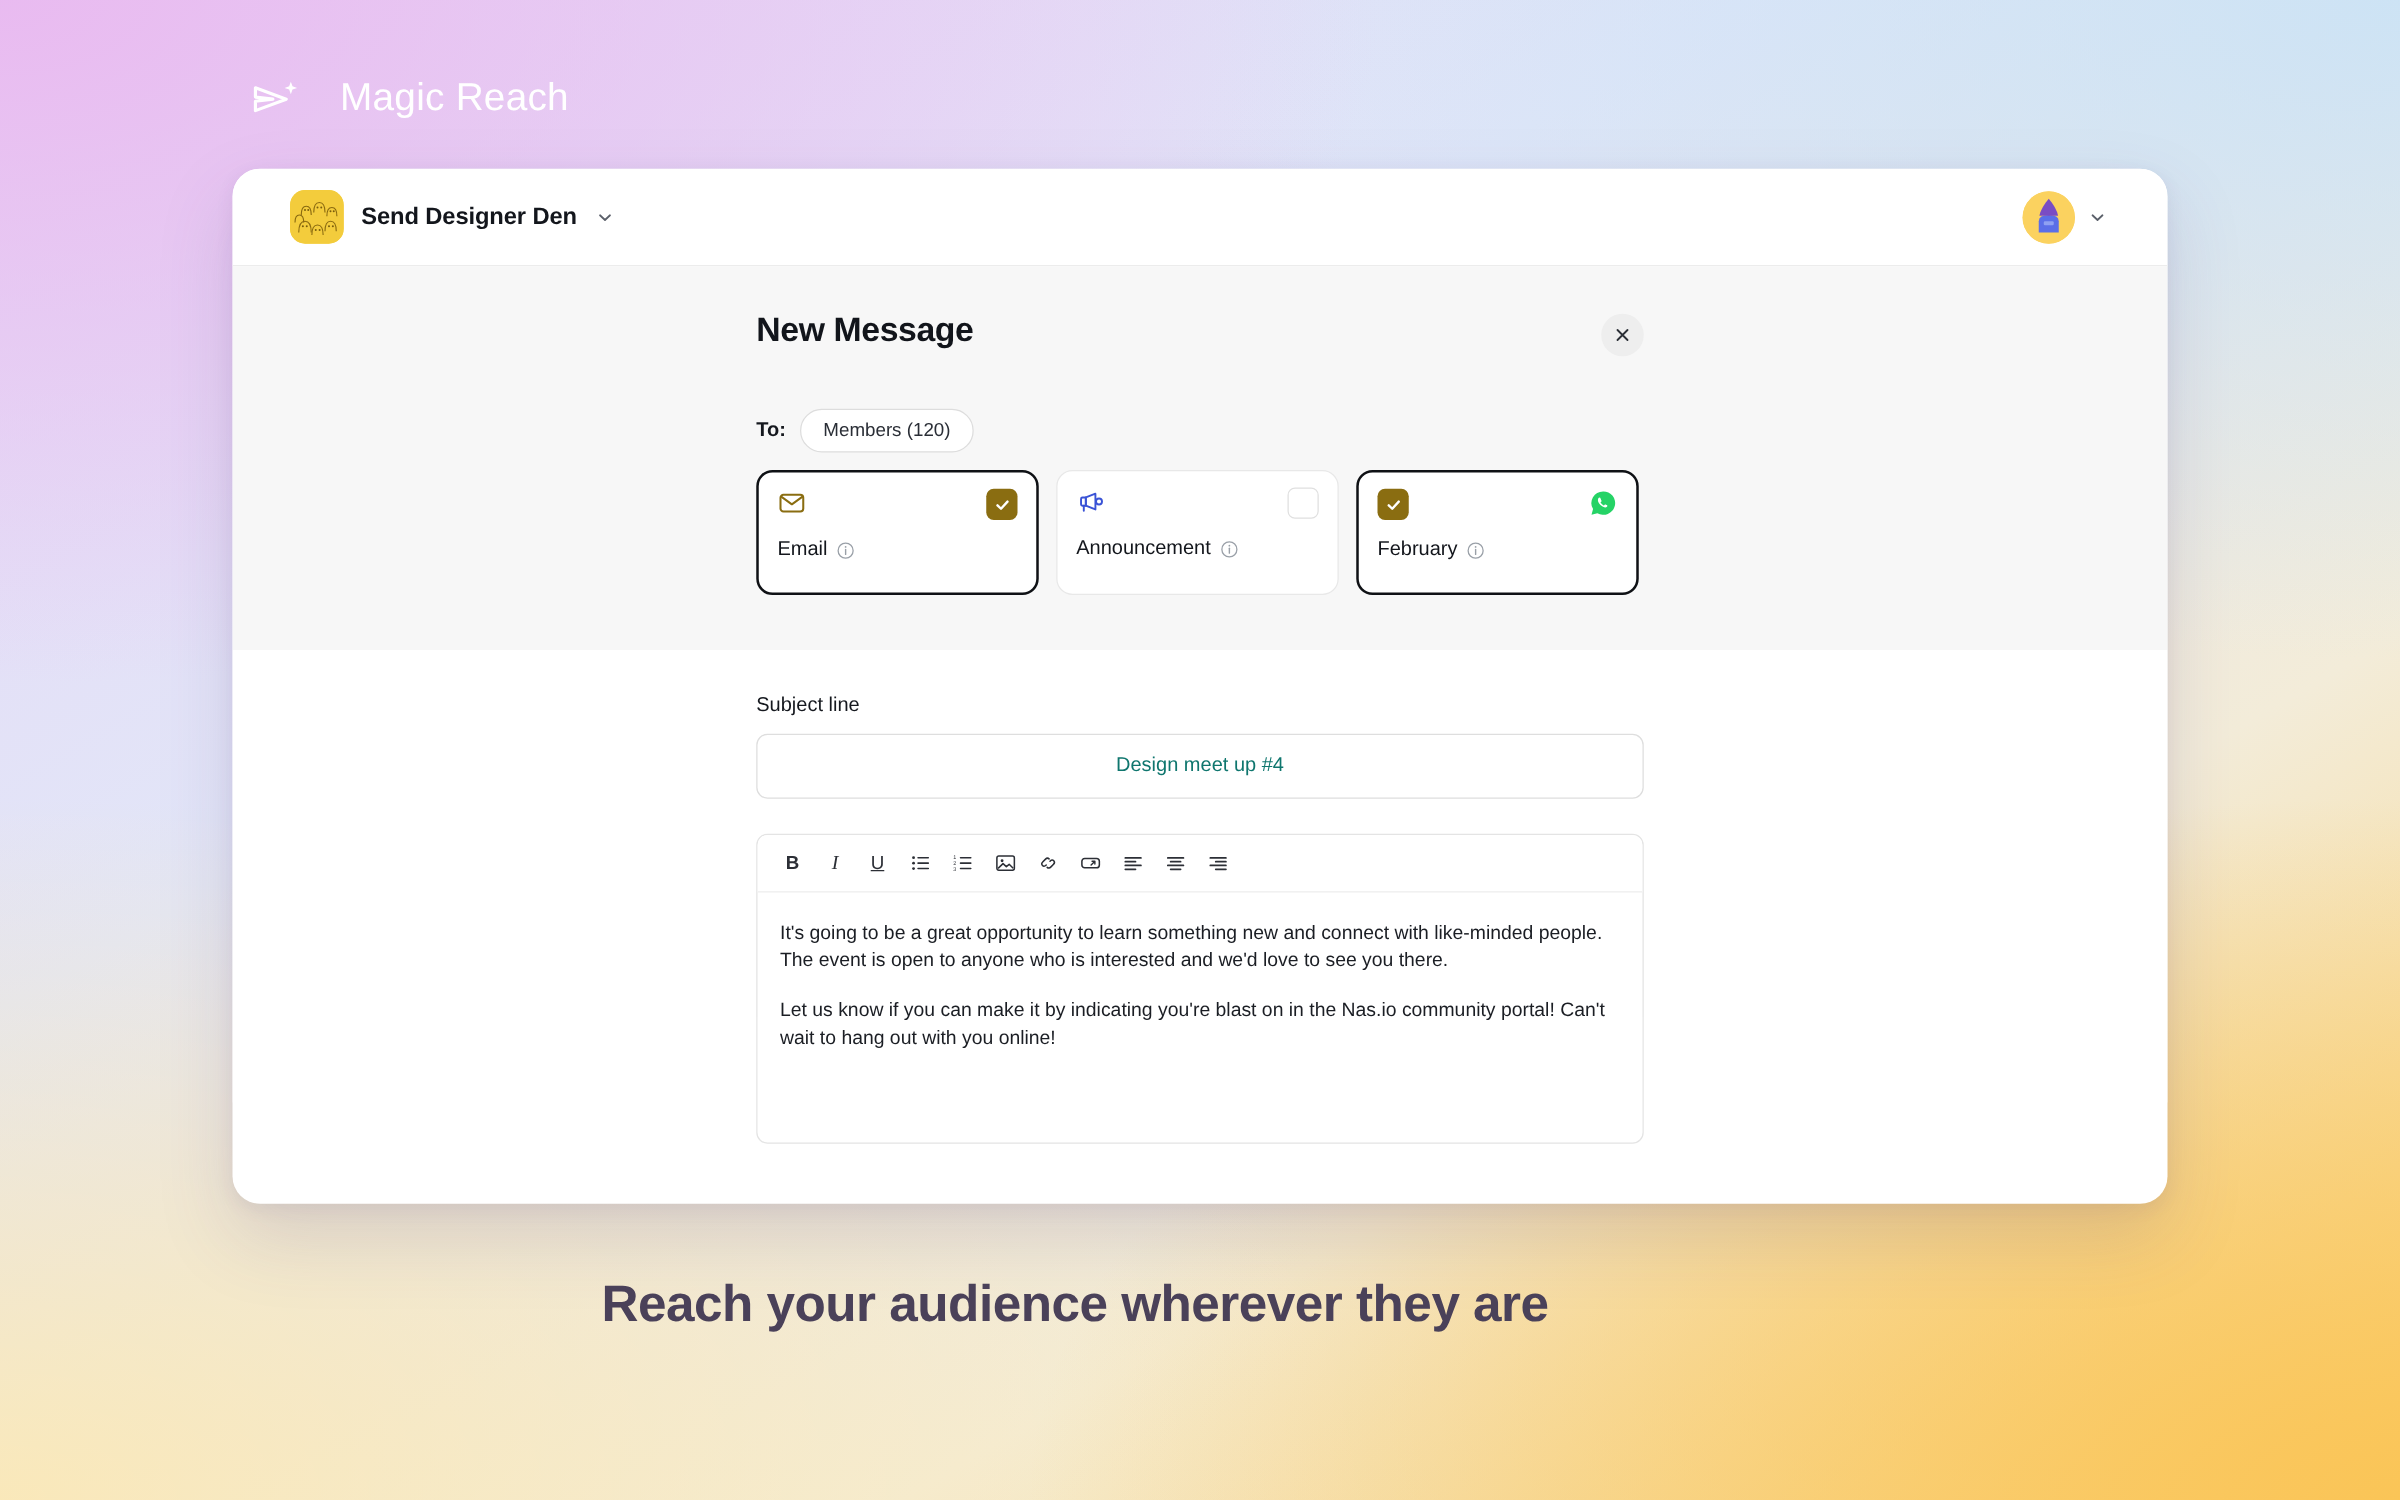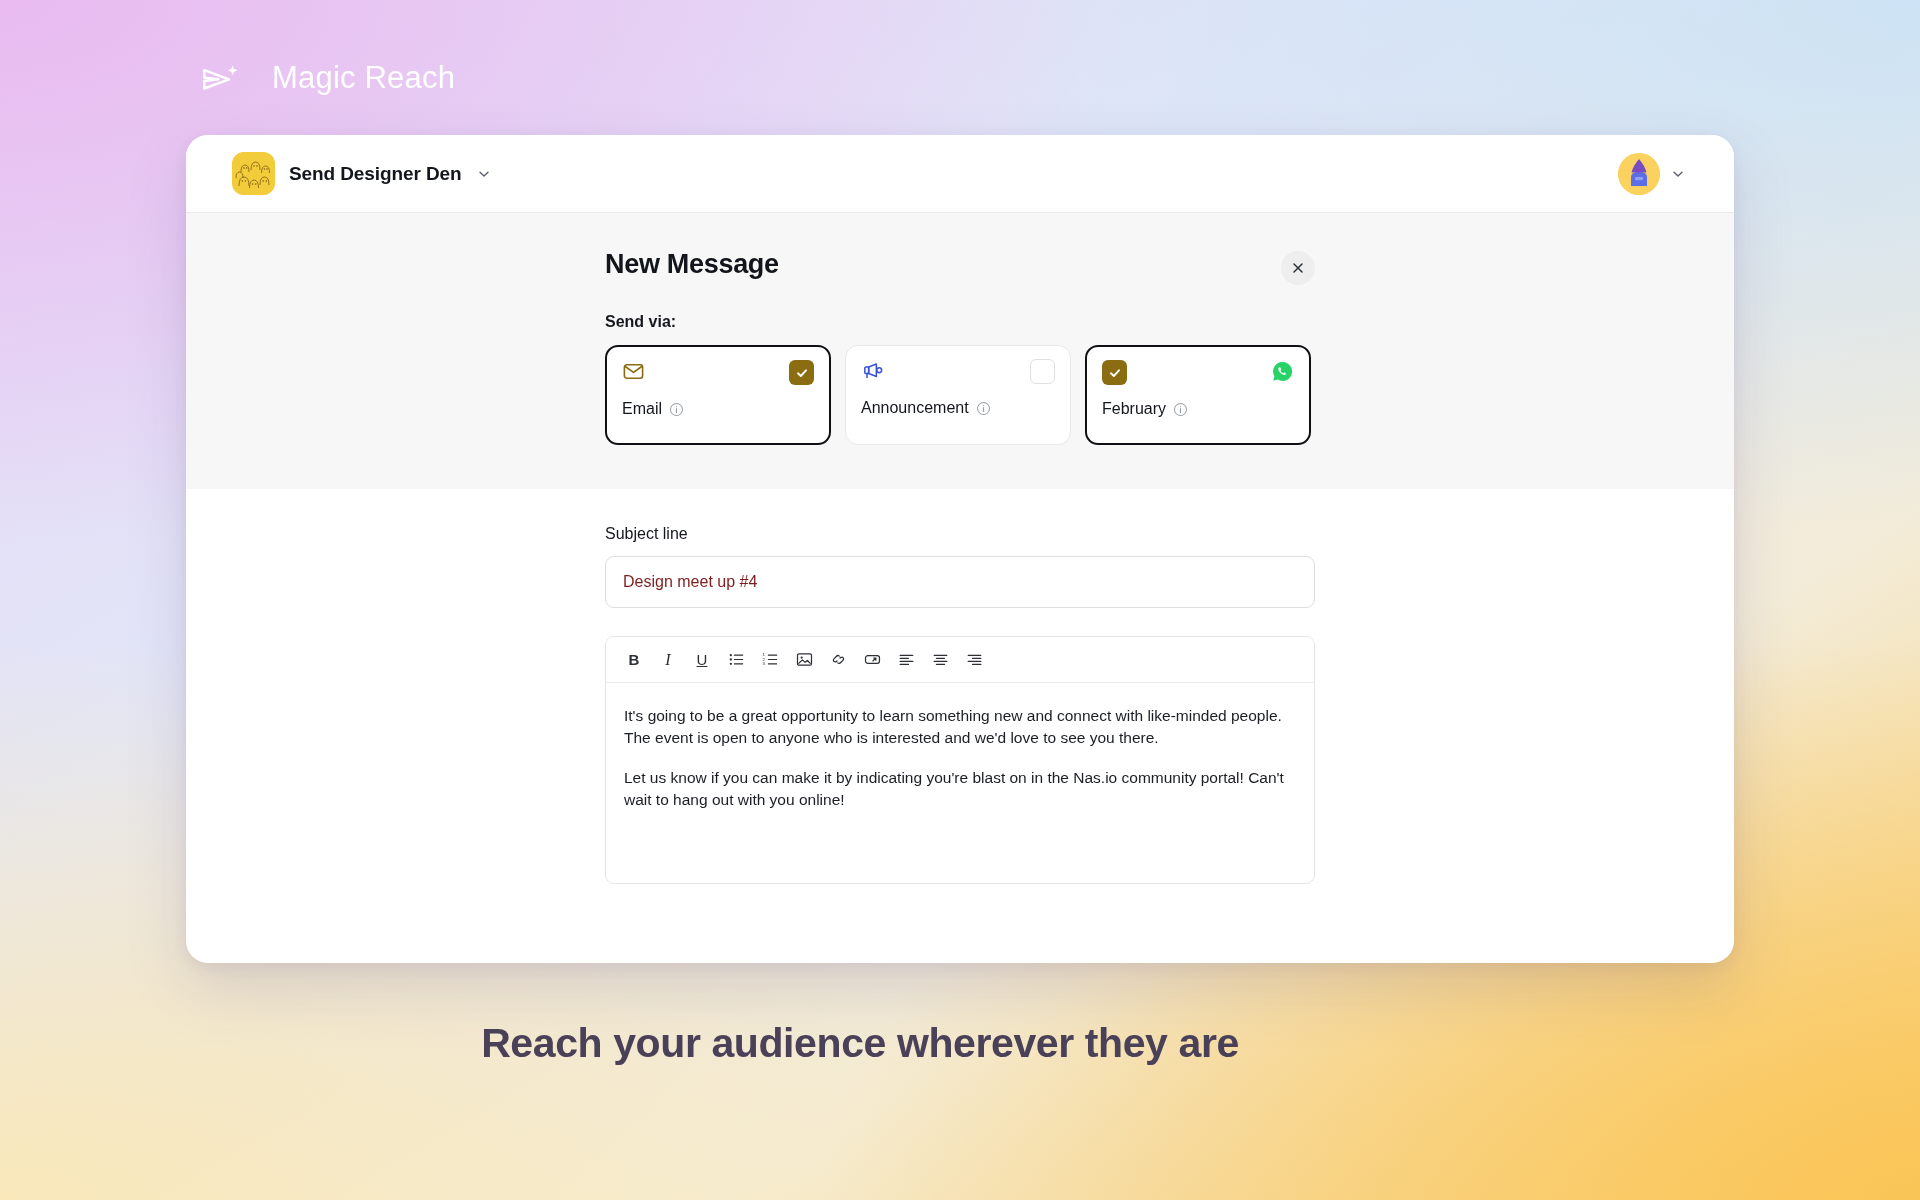--- a/index.html
+++ b/index.html
@@ -206,24 +206,25 @@
     font-weight: 400;
   }
   .subject-input {
     margin-top: 13px;
     width: 710px;
     height: 52px;
     border: 1px solid #dedede;
     border-radius: 9px;
     padding: 0 17px;
     font-size: 16px;
-    color: #7f1d1d;
+    color: #0f766e;
     font-family: "Liberation Sans", sans-serif;
     background: #fff;
     outline: none;
+    text-align: center;
   }
 
   .editor {
     margin-top: 28px;
     width: 710px;
     border: 1px solid #e4e4e4;
     border-radius: 9px;
     overflow: hidden;
     background: #fff;
   }
@@ -338,22 +339,25 @@
 
       <div class="modal-title-row">
         <div class="modal-title">New Message</div>
         <button class="close-btn">
           <svg width="14" height="14" viewBox="0 0 14 14" fill="none">
             <path d="M3 3 L11 11 M11 3 L3 11" stroke="#2b2f36" stroke-width="1.5" stroke-linecap="round"></path>
           </svg>
         </button>
       </div>
 
-
-      <div class="sendvia-label">Send via:</div>
+      <div class="to-row">
+        <div class="to-label">To:</div>
+        <div class="to-pill">Members (120)</div>
+      </div>
+
 
       <div class="channel-row">
 
         <div class="channel selected">
           <div class="channel-head">
             <svg width="23" height="23" viewBox="0 0 24 24" fill="none">
               <rect x="2.5" y="5" width="19" height="14" rx="2.5" stroke="#8a6d11" stroke-width="1.7"></rect>
               <path d="M3.4 6.8 L12 13 L20.6 6.8" stroke="#8a6d11" stroke-width="1.7" stroke-linecap="round" stroke-linejoin="round"></path>
             </svg>
             <div class="cb on">

